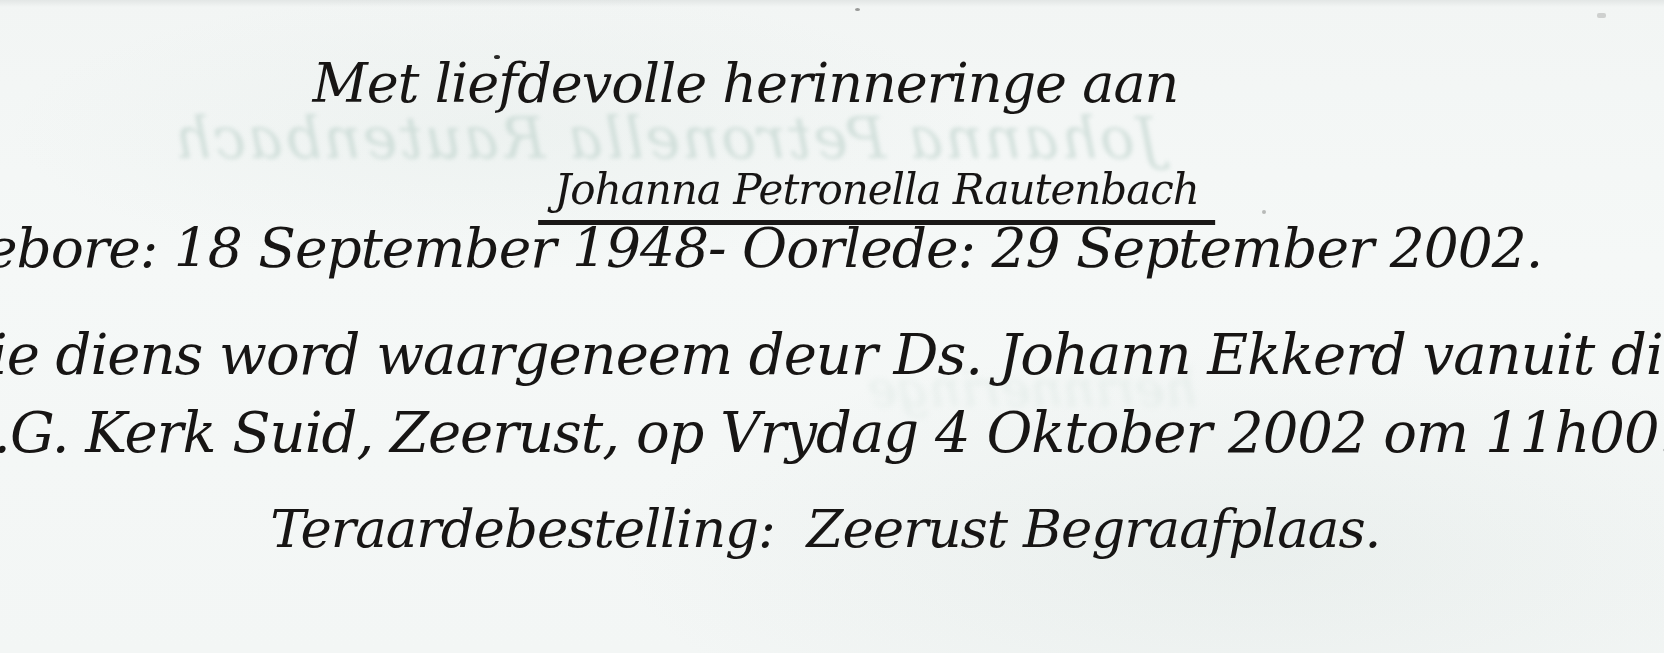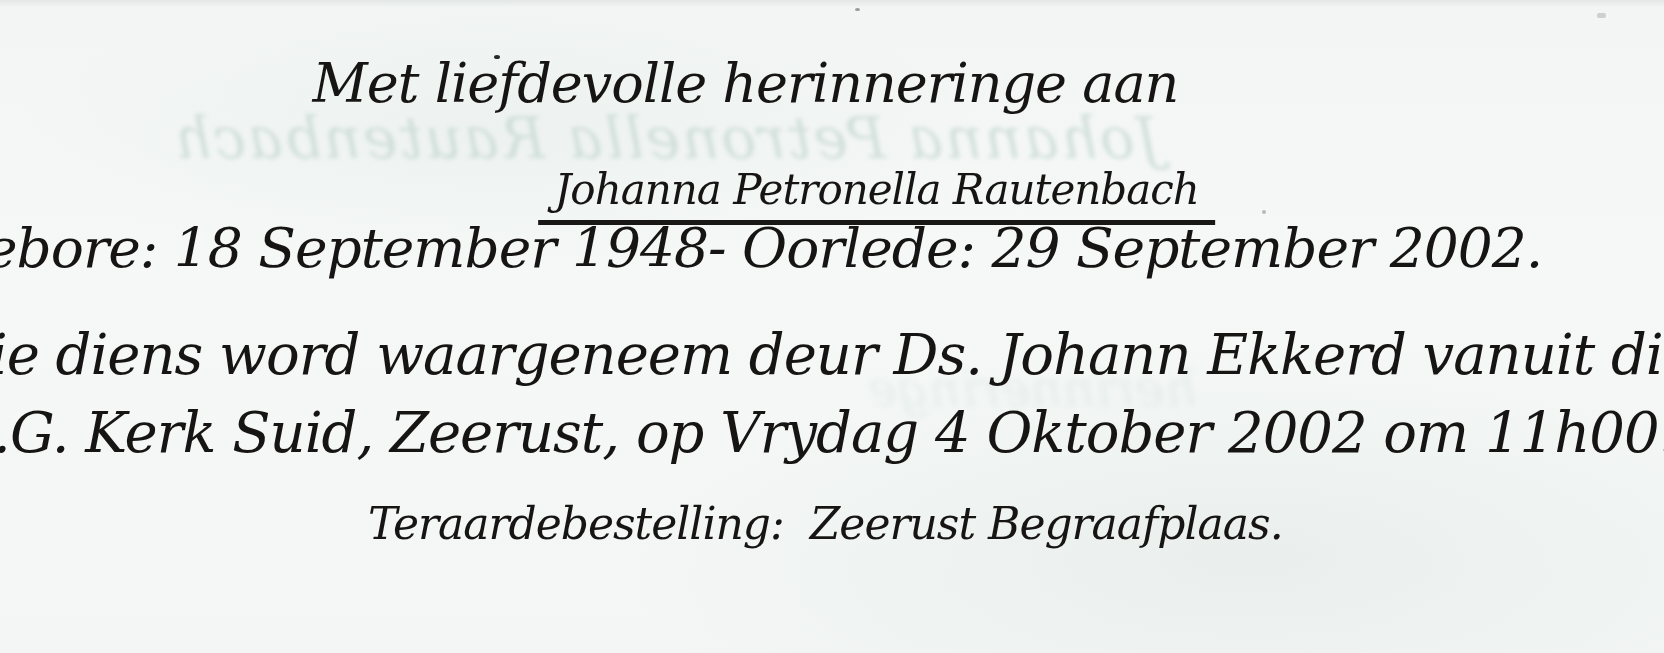--- a/index.html
+++ b/index.html
@@ -59,21 +59,21 @@
     font-size: 56px;
   }
   .service-line-2 {
     top: 400px;
     left: 48.8%;
     font-size: 56px;
   }
   .burial-line {
     top: 498px;
     left: 49.6%;
-    font-size: 44px;
+    font-size: 53px;
   }
   
   .ghost-band {
     position: absolute;
     top: 104px;
     left: 40%;
     width: 1340px;
     transform: translateX(-50%) scaleX(-1);
     font-size: 58px;
     text-align: center;

